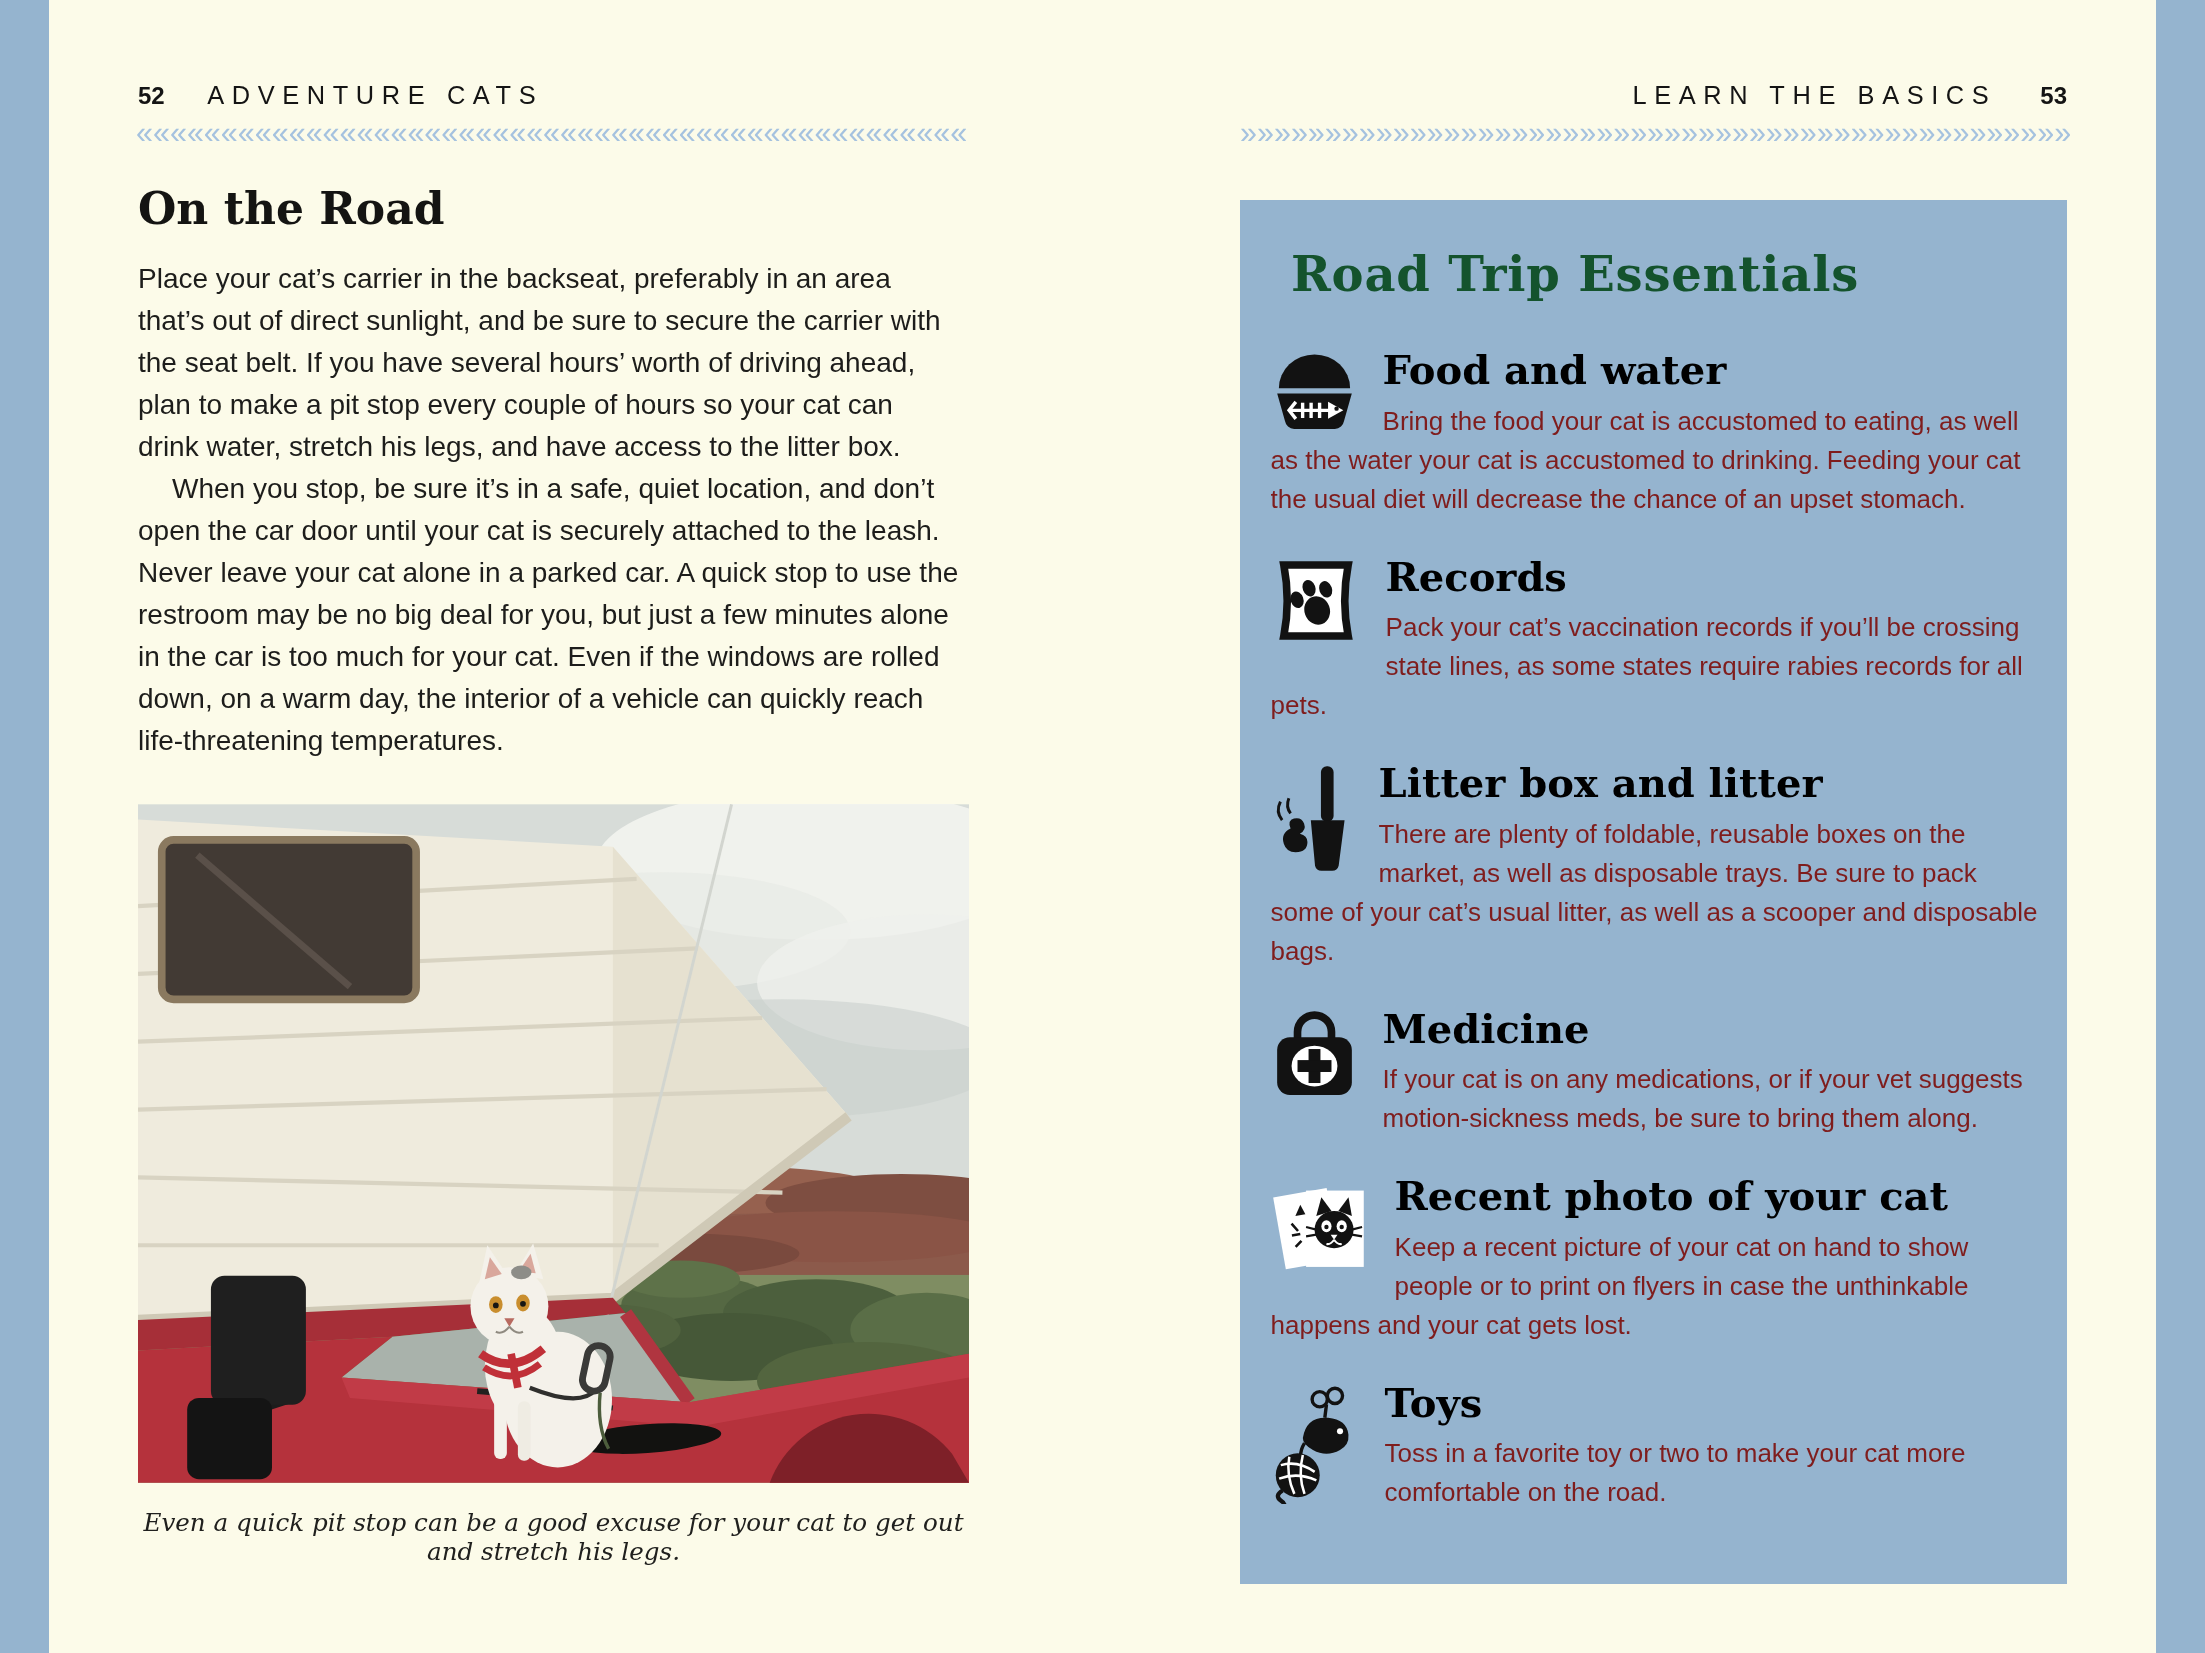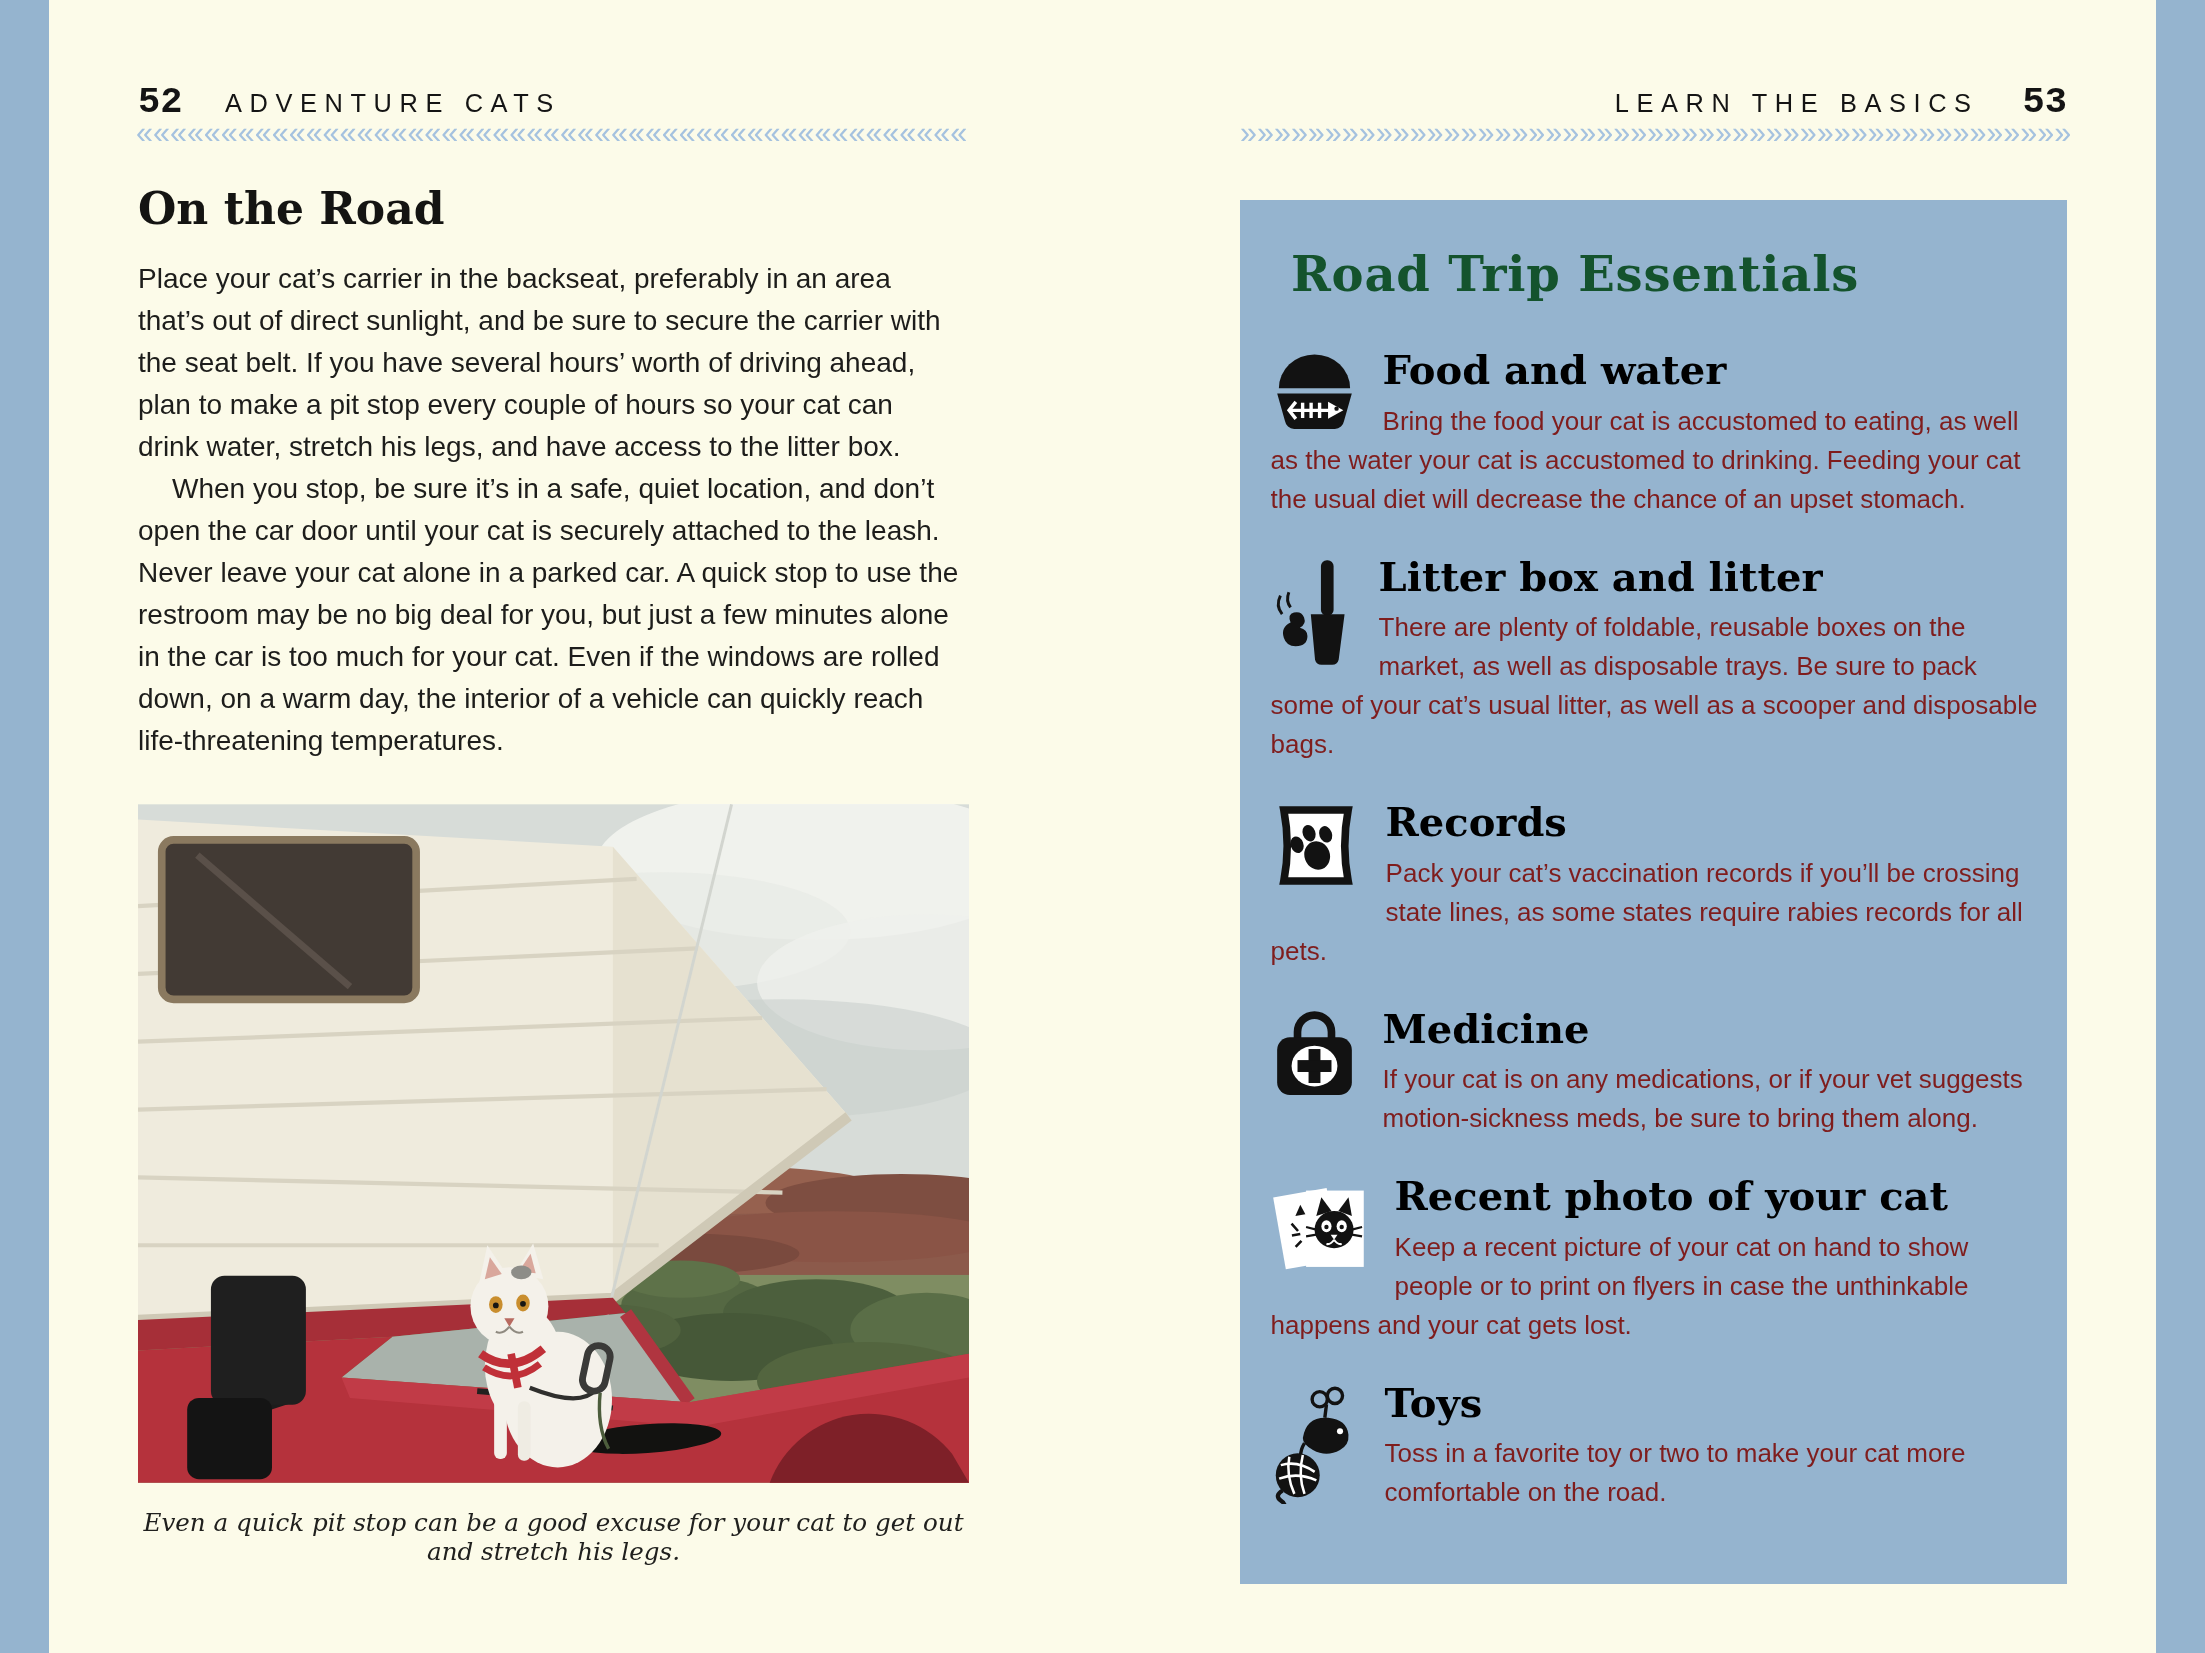--- a/index.html
+++ b/index.html
@@ -6,21 +6,21 @@
   #spread{
     position:relative;width:2205px;height:1654px;
     background:#FCFBE9;overflow:hidden;
     font-family:"Liberation Sans",sans-serif;color:#1d1d1b;
   }
   .side-bar{position:absolute;top:0;width:49px;height:1654px;background:#95B4CF;}
   #bar-left{left:0;} #bar-right{right:0;}
 
   
   .runhead{position:absolute;top:81px;font-size:25.4px;letter-spacing:7.6px;color:#141414;}
-  .runhead .pagenum{font-family:Liberation Mono, monospace;font-weight:bold;font-size:37px;letter-spacing:0;}
+  .runhead .pagenum{font-family:Liberation Sans, sans-serif;font-weight:bold;font-size:24px;letter-spacing:0;}
   #runhead-left{left:138px;}
   #runhead-right{right:138px;text-align:right;}
   .chevrons{position:absolute;top:117px;font-size:30.5px;line-height:30.5px;color:#A5C2DF;letter-spacing:0px;white-space:nowrap;overflow:hidden;width:831px;}
   #chevrons-left{left:136px;}
   #chevrons-right{left:1240px;width:831px;}
 
   
   #article{position:absolute;left:138px;top:183px;width:821px;}
   #article h1{font-family:"DejaVu Serif",serif;font-weight:bold;font-size:44px;margin:0 0 24px 0;color:#141412;}
   #article p{font-size:28px;line-height:42px;margin:0;}
@@ -169,42 +169,42 @@
           <line x1="56" y1="61" x2="56" y2="79"></line>
         </g>
         <polygon points="66,60 84,70 66,80" fill="#fff"></polygon>
         <circle cx="76" cy="68" r="2.6" fill="#121212"></circle>
       </svg>
       <h3>Food and water</h3>
       <p>Bring the food your cat is accustomed to eating, as well as the water your cat is accustomed to drinking. Feeding your cat the usual diet will decrease the chance of an upset stomach.</p>
     </div>
 
     <div class="item">
-      <svg class="icn" width="81" height="114" viewBox="0 0 96 134">
-        <rect x="58" y="2" width="15" height="66" rx="7" fill="#121212"></rect>
-        <path d="M46,66 h40 l-7,54 a8,8 0 0 1 -8,6 h-12 a8,8 0 0 1 -8,-6 Z" fill="#121212"></path>
-        <path d="M22,76 q-12,6 -8,18 q3,10 14,10 q14,0 14,-12 q0,-8 -9,-10 q8,-4 5,-12 q-3,-8 -12,-6 q-8,2 -4,12 Z" fill="#121212"></path>
-        <path d="M10,44 q-6,12 2,22 M20,40 q-4,10 2,18" stroke="#121212" stroke-width="3.5" fill="none"></path>
-      </svg>
-      <h3>Litter box and litter</h3>
-      <p>There are plenty of foldable, reusable boxes on the market, as well as disposable trays. Be sure to pack some of your cat’s usual litter, as well as a scooper and disposable bags.</p>
-    </div>
-
-    <div class="item">
       <svg class="icn" width="88" height="85" viewBox="0 0 104 100">
         <path d="M14,8 h76 q-8,42 0,84 h-76 q8,-42 0,-84 Z" fill="#fff" stroke="#121212" stroke-width="9"></path>
         <g transform="rotate(-20 52 58)">
           <ellipse cx="52" cy="62" rx="15" ry="17" fill="#121212"></ellipse>
           <ellipse cx="34" cy="42" rx="7.5" ry="10" fill="#121212"></ellipse>
           <ellipse cx="52" cy="34" rx="7.5" ry="10" fill="#121212"></ellipse>
           <ellipse cx="70" cy="42" rx="7.5" ry="10" fill="#121212"></ellipse>
         </g>
       </svg>
       <h3>Records</h3>
       <p>Pack your cat’s vaccination records if you’ll be crossing state lines, as some states require rabies records for all pets.</p>
+    </div>
+
+    <div class="item">
+      <svg class="icn" width="81" height="114" viewBox="0 0 96 134">
+        <rect x="58" y="2" width="15" height="66" rx="7" fill="#121212"></rect>
+        <path d="M46,66 h40 l-7,54 a8,8 0 0 1 -8,6 h-12 a8,8 0 0 1 -8,-6 Z" fill="#121212"></path>
+        <path d="M22,76 q-12,6 -8,18 q3,10 14,10 q14,0 14,-12 q0,-8 -9,-10 q8,-4 5,-12 q-3,-8 -12,-6 q-8,2 -4,12 Z" fill="#121212"></path>
+        <path d="M10,44 q-6,12 2,22 M20,40 q-4,10 2,18" stroke="#121212" stroke-width="3.5" fill="none"></path>
+      </svg>
+      <h3>Litter box and litter</h3>
+      <p>There are plenty of foldable, reusable boxes on the market, as well as disposable trays. Be sure to pack some of your cat’s usual litter, as well as a scooper and disposable bags.</p>
     </div>
 
     <div class="item">
       <svg class="icn" width="85" height="90" viewBox="0 0 100 106">
         <path d="M30,34 v-8 a20,20 0 0 1 40,0 v8" fill="none" stroke="#121212" stroke-width="9"></path>
         <rect x="6" y="32" width="88" height="68" rx="15" fill="#121212"></rect>
         <ellipse cx="50" cy="66" rx="27" ry="24" fill="#fff"></ellipse>
         <rect x="43" y="46" width="14" height="40" fill="#121212"></rect>
         <rect x="30" y="59" width="40" height="14" fill="#121212"></rect>
       </svg>

